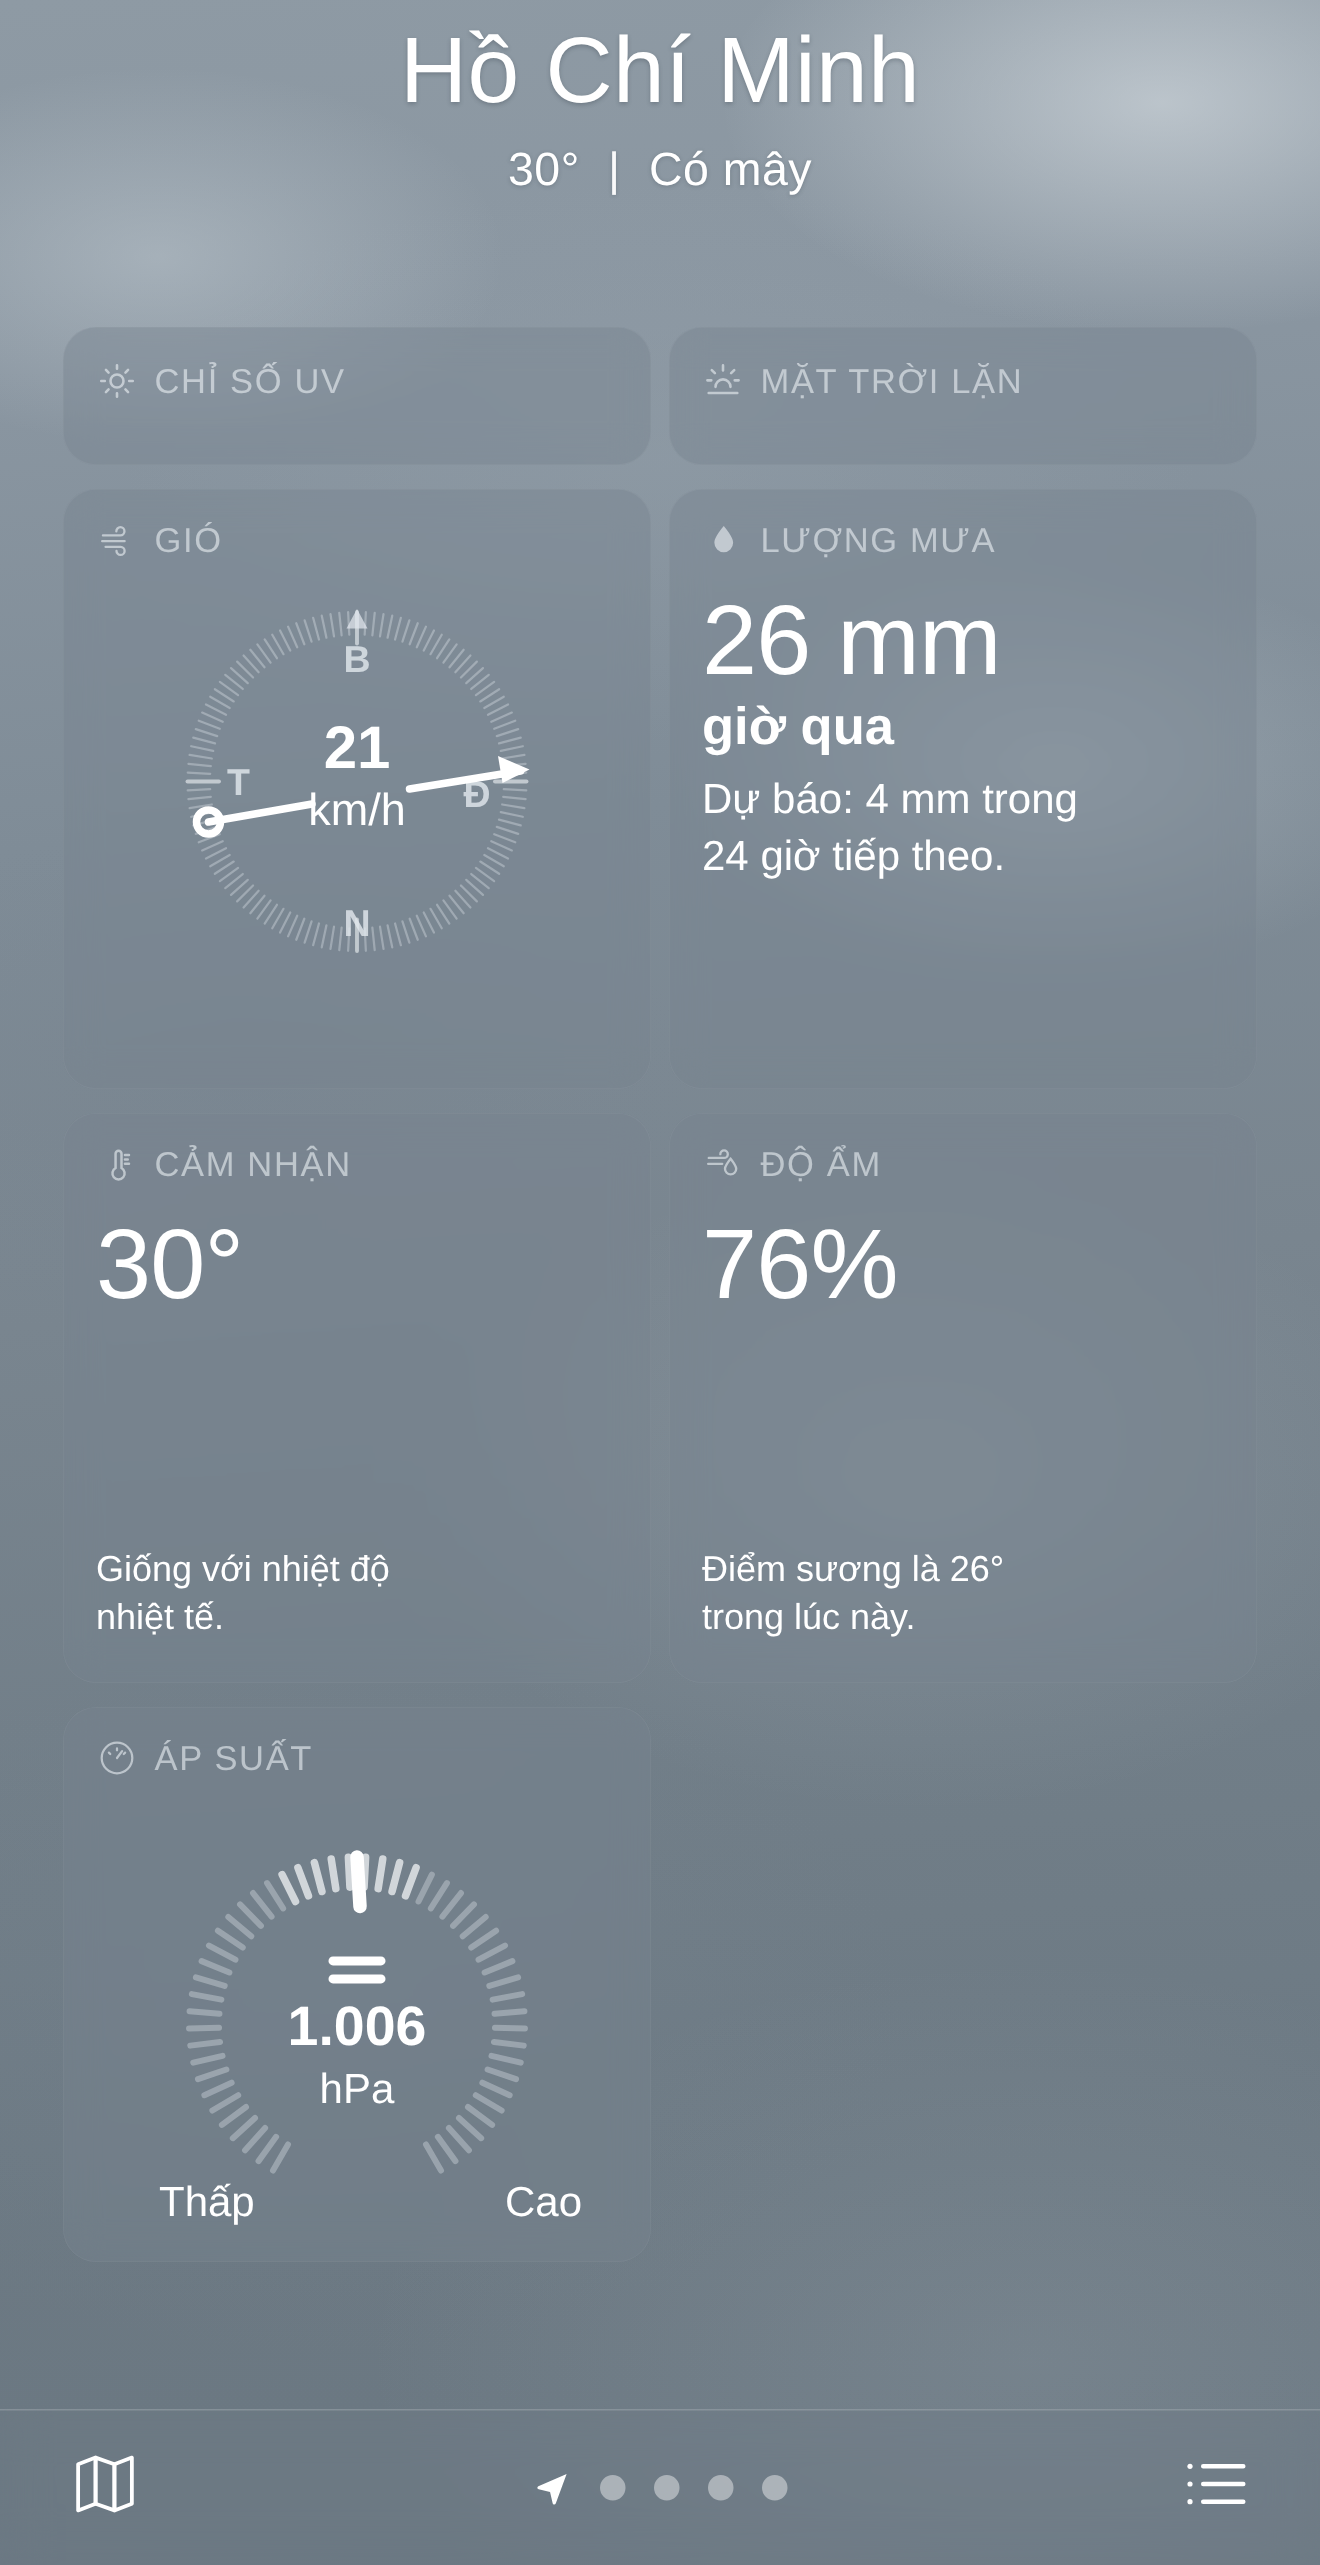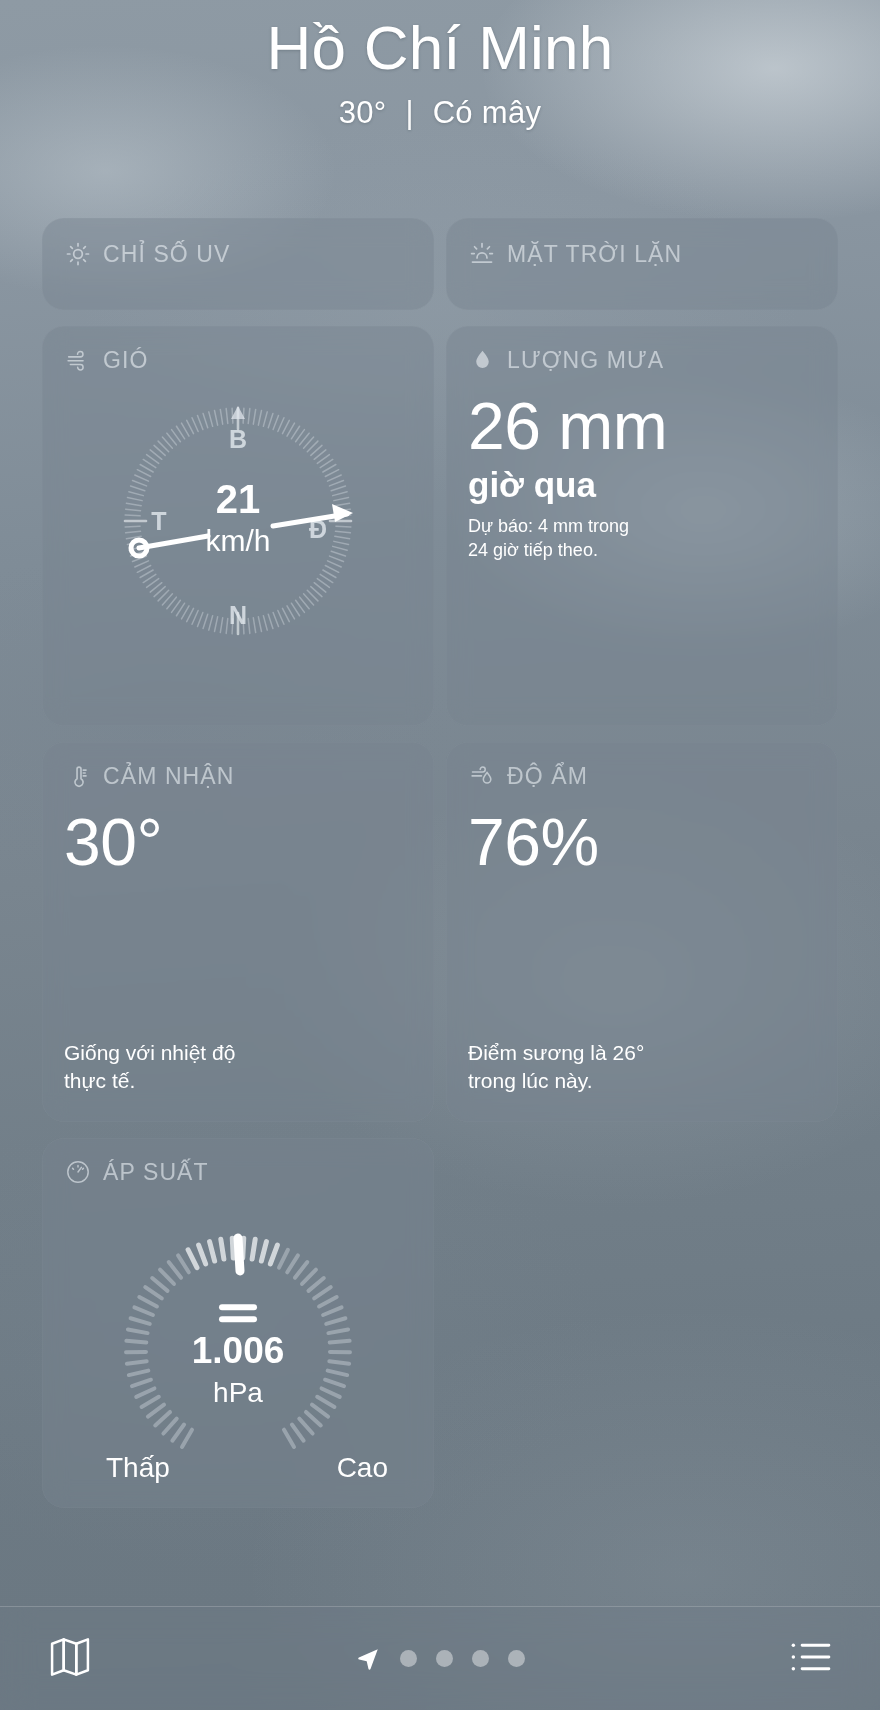--- a/index.html
+++ b/index.html
@@ -82,26 +82,26 @@
   .big-val {
     font-size:66px; font-weight:300; line-height:1.05;
     color:#fff; letter-spacing:-.5px;
     margin-top:18px;
   }
   .sub-strong {
     font-size:35px; font-weight:700; line-height:1.28;
     margin-top:10px; color:#fff;
   }
   .sub-note {
-    font-size:18px; font-weight:400; line-height:1.34;
+    font-size:28px; font-weight:400; line-height:1.34;
     margin-top:6px; color:#fff;
   }
   .foot-note {
     position:absolute; left:22px; right:18px; bottom:26px;
-    font-size:21px; font-weight:400; line-height:1.36; color:#fff;
+    font-size:24px; font-weight:400; line-height:1.36; color:#fff;
   }
 
   
   .compass-wrap {
     position:absolute; left:50%; top:195px;
     transform:translate(-50%,-50%);
     width:270px; height:270px;
   }
   .compass-wrap svg { display:block; width:270px; height:270px; }
   .wind-center {
@@ -384,21 +384,21 @@
           <svg viewBox="0 0 24 24" width="25" height="25" fill="none" stroke="rgba(233,238,242,.62)" stroke-width="1.6" stroke-linecap="round">
             <path d="M10.6 14.1V4.9a1.9 1.9 0 1 1 3.8 0v9.2a3.9 3.9 0 1 1-3.8 0z"></path>
             <path d="M16.6 5.8h2.6M16.6 8.6h1.8M16.6 11.4h2.6"></path>
           </svg>
         </span>
         <span>CẢM NHẬN</span>
       </div>
       <div class="big-val">30°</div>
       <div class="foot-note">
         <div>Giống với nhiệt độ</div>
-        <div>thực tế.</div>
+        <div>nhiệt tế.</div>
       </div>
     </div>
 
     <div class="card mid">
       <div class="card-head">
         <span class="ic">
           <svg viewBox="0 0 26 26" width="27" height="27" fill="none" stroke="rgba(233,238,242,.62)" stroke-width="1.5" stroke-linecap="round">
             <path d="M3.4 8.6h9.8a2.4 2.4 0 1 0-2.4-2.4"></path>
             <path d="M3 12.4h9"></path>
             <path d="M17.4 9.2c2.2 2.8 3.6 4.8 3.6 6.4a3.6 3.6 0 1 1-7.2 0c0-1.6 1.4-3.6 3.6-6.4z"></path>

